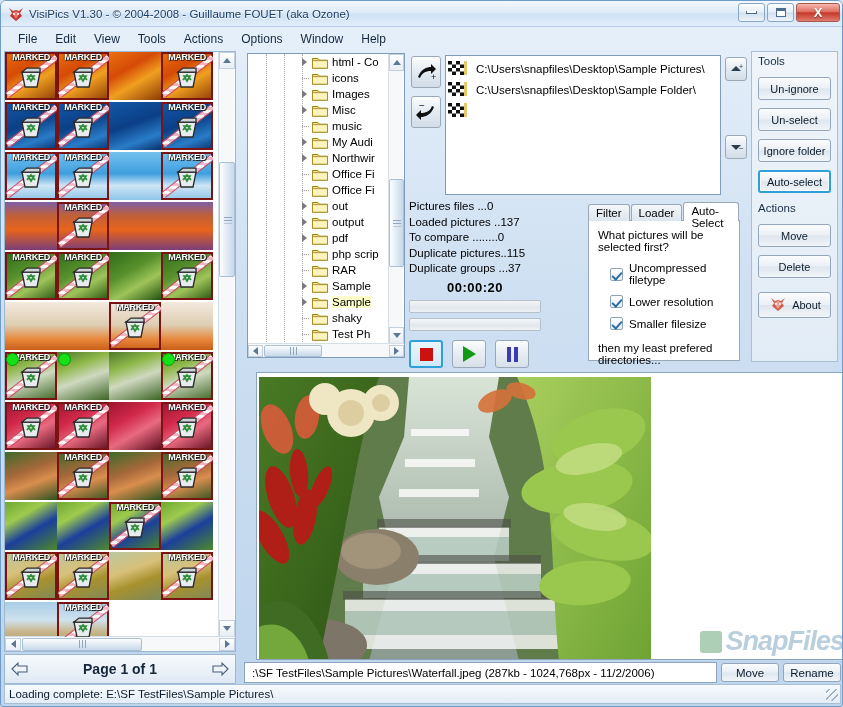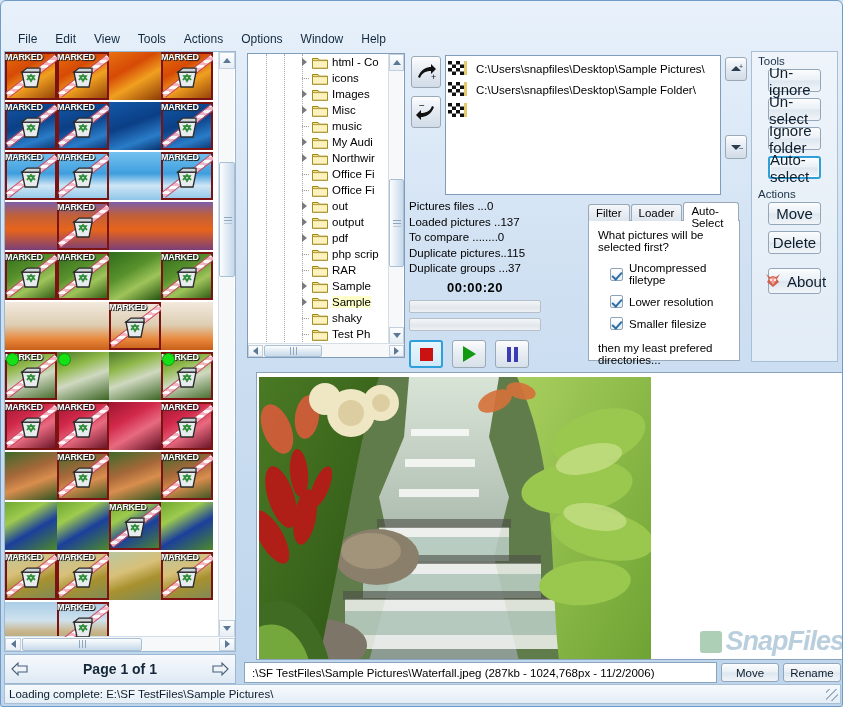--- a/index.html
+++ b/index.html
@@ -93,21 +93,21 @@
   .thumb {
     position: relative;
     width: 52px; height: 48px;
     flex: none;
     overflow: hidden;
     background-size: 100% 100%;
   }
   .thumb.sel { outline: 2px solid #7b1313; outline-offset: -2px; }
   .mark-label {
     position: absolute; top: 0px; left: 0; width: 100%;
-    font-size: 9px; font-weight: bold; color: #fff;
+    text-align: center; font-size: 9px; font-weight: bold; color: #fff;
     letter-spacing: -.3px;
     text-shadow: 0 0 2px #000, 1px 1px 0 #333;
     font-family: "Liberation Sans", sans-serif;
     z-index: 3;
   }
   .recycle {
     position: absolute; left: 50%; top: 50%;
     transform: translate(-50%,-46%);
     width: 26px; height: 26px; z-index: 3;
   }
@@ -300,24 +300,24 @@
   #tabfoot { margin-top: 12px; }
 
   
   #rightpanel {
     position: absolute; left: 750px; top: 50px; width: 87px; height: 311px;
     background: linear-gradient(to bottom,#eef4fa,#e2ecf6);
     border: 1px solid #a8c0d6;
   }
   .grp-title { font-size: 11.5px; color: #1b3046; padding: 3px 0 2px 6px; }
   .tbtn {
-    display: block; width: 53px; height: 23px; margin: 0 auto 6px auto;
+    display: block; width: 73px; height: 23px; margin: 8px auto 6px auto;
     background: linear-gradient(to bottom,#fbfcfd,#eaf0f6 48%,#dde6ef 52%,#f1f5f9);
     border: 1px solid #94a7ba; border-radius: 3px;
-    font-size: 15px; color: #0d1d2c;
+    font-size: 11px; color: #0d1d2c;
     display: flex; align-items: center; justify-content: center;
   }
   .tbtn.focus { border: 2px solid #2e9fd8; box-shadow: inset 0 0 0 1px #fff; }
   .tbtn.with-icon { gap: 4px; }
 
   
   #preview {
     position: absolute; left: 243px; top: 371px; width: 597px; height: 288px;
     background: #fff; border: 1px solid #8aa4bd;
     overflow: hidden;
@@ -371,20 +371,40 @@
     position: absolute; right: 2px; bottom: 2px; width: 12px; height: 12px;
     background:
       repeating-linear-gradient(135deg, transparent 0 2px, #9fb2c4 2px 3px, transparent 3px 5px);
   }
 </style>
 </head>
 <body>
 
 <div id="window">
 
+  <div id="titlebar">
+    <div id="app-icon">
+      <svg class="fox" viewBox="0 0 16 16">
+        <path d="M1 2 L4 7 L2 10 L8 15 L14 10 L12 7 L15 2 L11 5 L8 4 L5 5 Z" fill="#c0392b"></path>
+        <path d="M4 7 L8 5 L12 7 L8 13 Z" fill="#e8746a"></path>
+        <circle cx="6" cy="8" r="1" fill="#fff"></circle>
+          <circle cx="10" cy="8" r="1" fill="#fff"></circle>
+      </svg>
+    </div>
+    <div id="title-text">VisiPics V1.30 - © 2004-2008 - Guillaume FOUET (aka Ozone)</div>
+    <div id="win-buttons">
+      <div class="wbtn">
+          <i class="glyph-min"></i>
+        </div>
+      <div class="wbtn">
+          <i class="glyph-max"></i>
+        </div>
+      <div class="wbtn close">X</div>
+    </div>
+  </div>
 
   <div id="menubar">
     <div class="menu-item">File</div>
     <div class="menu-item">Edit</div>
     <div class="menu-item">View</div>
     <div class="menu-item">Tools</div>
     <div class="menu-item">Actions</div>
     <div class="menu-item">Options</div>
     <div class="menu-item">Window</div>
     <div class="menu-item">Help</div>

